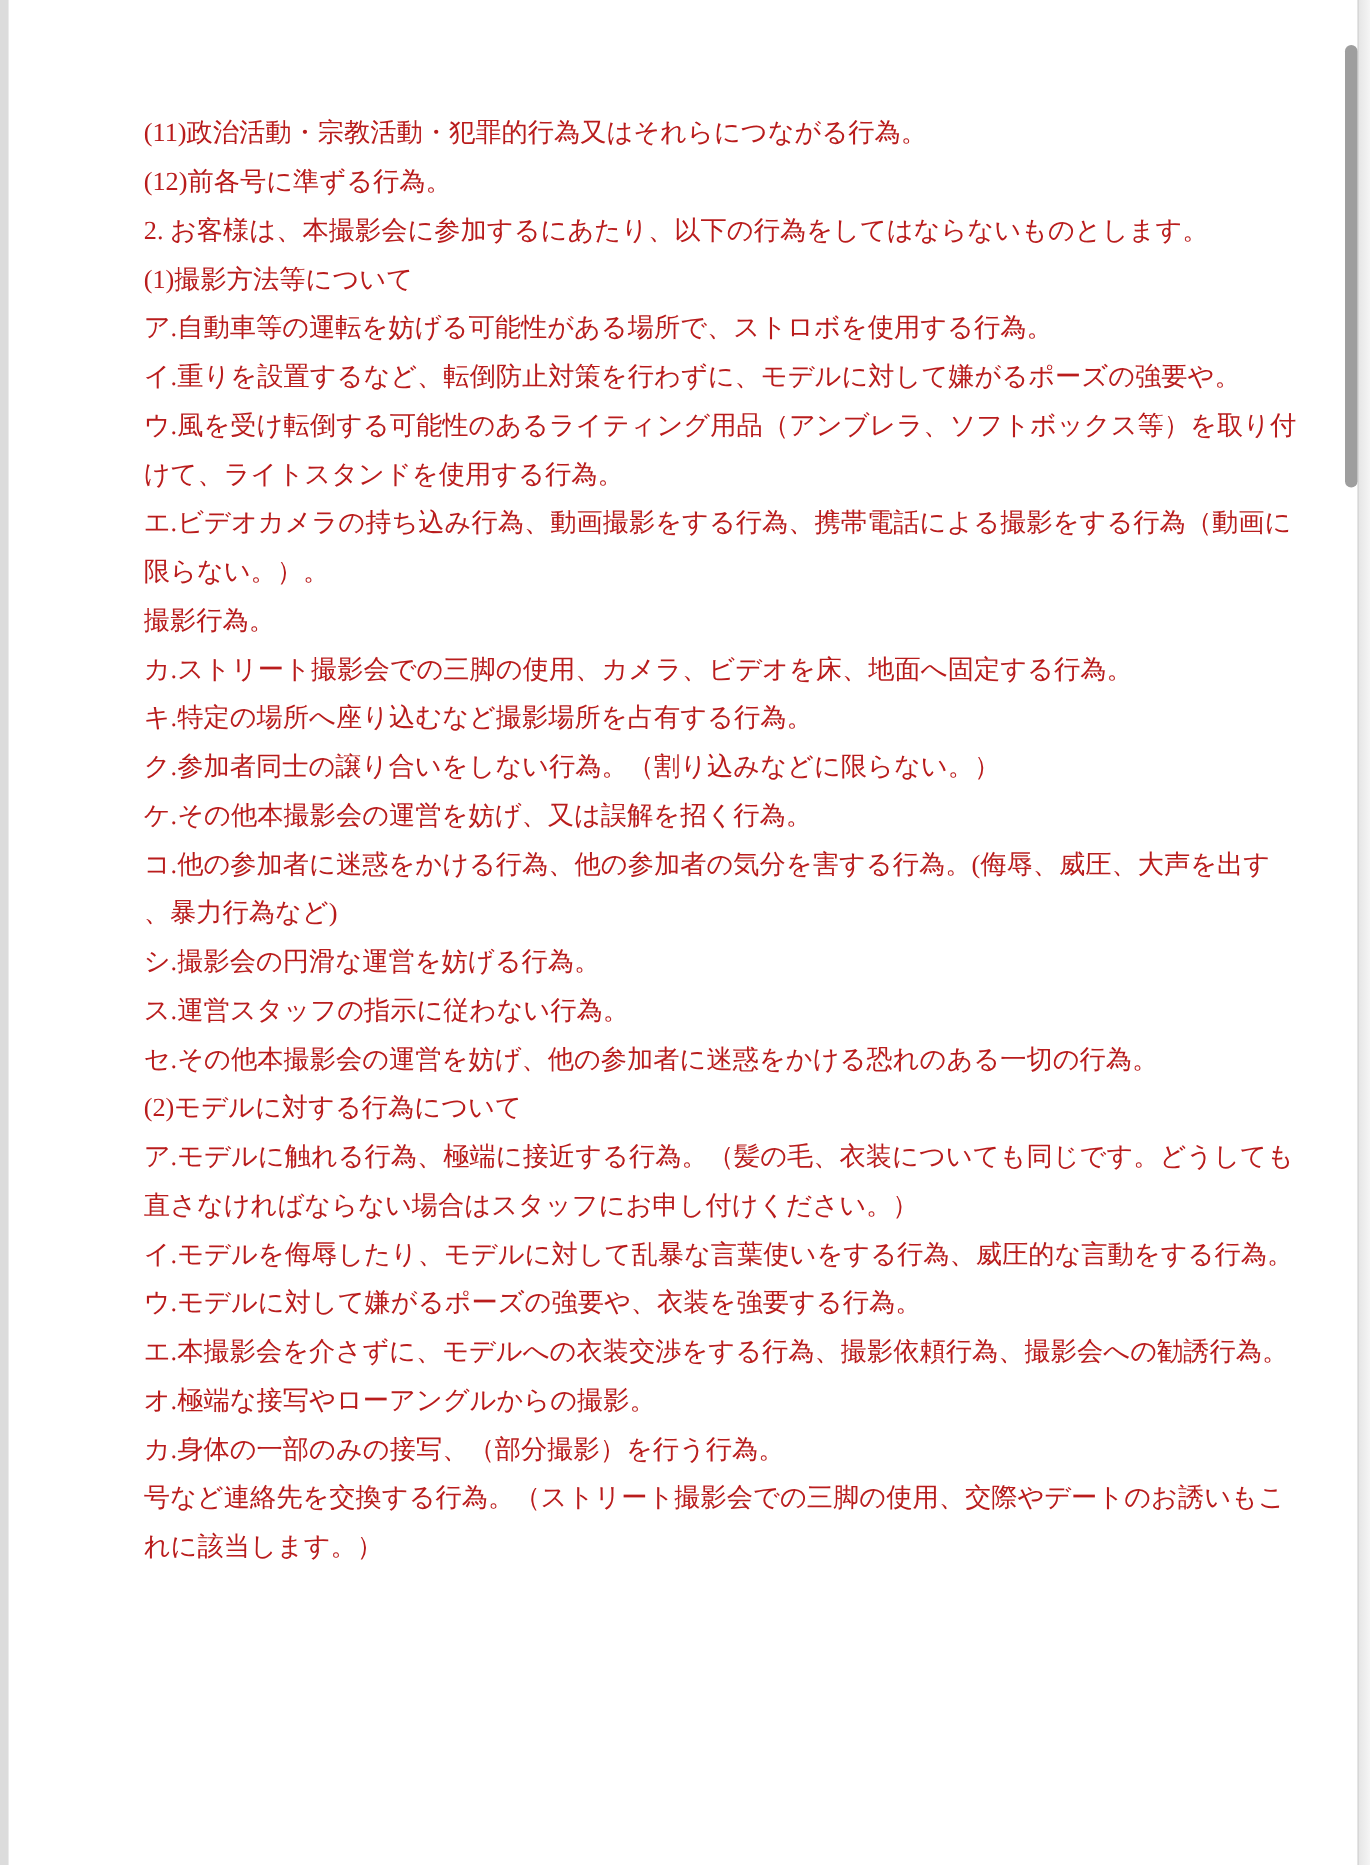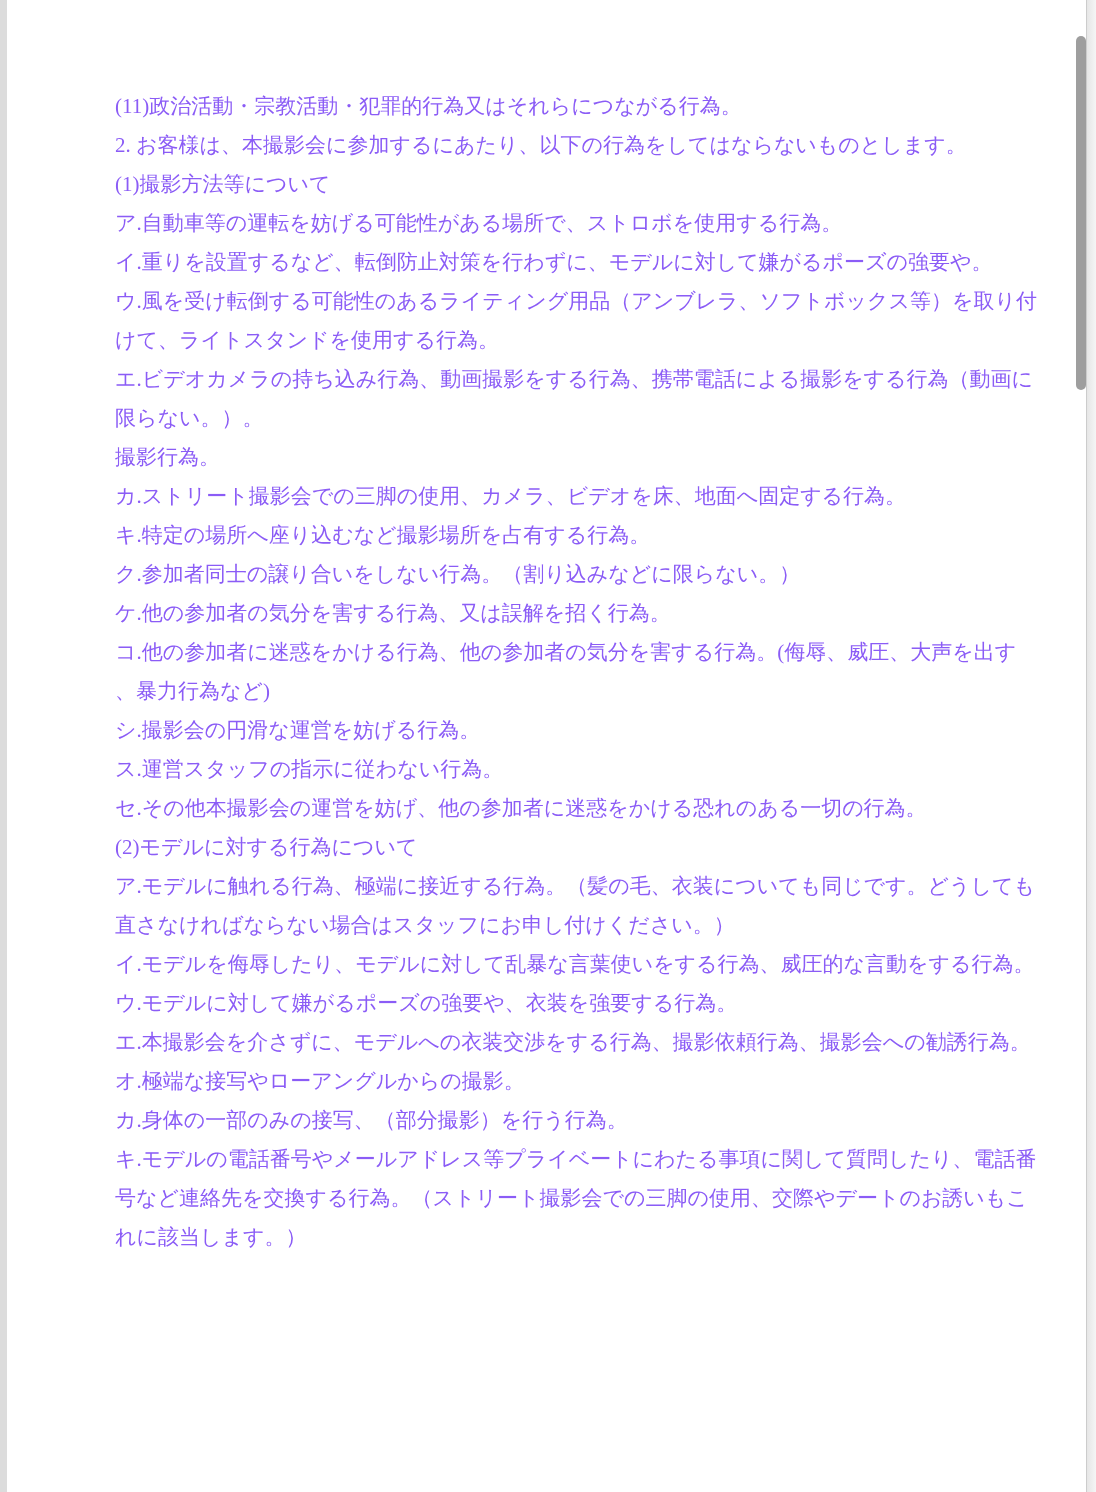--- a/index.html
+++ b/index.html
@@ -29,21 +29,21 @@
     top: 0;
     width: 1080px;
     height: 100%;
     background: #ffffff;
   }
   .content {
     position: absolute;
     left: 108px;
     top: 87px;
     width: 980px;
-    color: #8b5cf6;
+    color: #b91c1c;
     font-size: 21px;
     line-height: 39px;
     letter-spacing: 0px;
   }
   .line {
     height: 39px;
     white-space: nowrap;
   }
   .scrollbar-track {
     position: absolute;
@@ -65,46 +65,46 @@
   }
 </style>
 </head>
 <body>
 
 <div class="viewport">
   <div class="left-edge"></div>
   <div class="page">
     <div class="content">
         <div class="line">(11)政治活動・宗教活動・犯罪的行為又はそれらにつながる行為。</div>
+        <div class="line">(12)前各号に準ずる行為。</div>
         <div class="line">2.  お客様は、本撮影会に参加するにあたり、以下の行為をしてはならないものとします。</div>
         <div class="line">(1)撮影方法等について</div>
         <div class="line">ア.自動車等の運転を妨げる可能性がある場所で、ストロボを使用する行為。</div>
         <div class="line">イ.重りを設置するなど、転倒防止対策を行わずに、モデルに対して嫌がるポーズの強要や。</div>
         <div class="line">ウ.風を受け転倒する可能性のあるライティング用品（アンブレラ、ソフトボックス等）を取り付</div>
         <div class="line">けて、ライトスタンドを使用する行為。</div>
         <div class="line">エ.ビデオカメラの持ち込み行為、動画撮影をする行為、携帯電話による撮影をする行為（動画に</div>
         <div class="line">限らない。）。</div>
         <div class="line">撮影行為。</div>
         <div class="line">カ.ストリート撮影会での三脚の使用、カメラ、ビデオを床、地面へ固定する行為。</div>
         <div class="line">キ.特定の場所へ座り込むなど撮影場所を占有する行為。</div>
         <div class="line">ク.参加者同士の譲り合いをしない行為。（割り込みなどに限らない。）</div>
-        <div class="line">ケ.他の参加者の気分を害する行為、又は誤解を招く行為。</div>
+        <div class="line">ケ.その他本撮影会の運営を妨げ、又は誤解を招く行為。</div>
         <div class="line">コ.他の参加者に迷惑をかける行為、他の参加者の気分を害する行為。(侮辱、威圧、大声を出す</div>
         <div class="line">、暴力行為など)</div>
         <div class="line">シ.撮影会の円滑な運営を妨げる行為。</div>
         <div class="line">ス.運営スタッフの指示に従わない行為。</div>
         <div class="line">セ.その他本撮影会の運営を妨げ、他の参加者に迷惑をかける恐れのある一切の行為。</div>
         <div class="line">(2)モデルに対する行為について</div>
         <div class="line">ア.モデルに触れる行為、極端に接近する行為。（髪の毛、衣装についても同じです。どうしても</div>
         <div class="line">直さなければならない場合はスタッフにお申し付けください。）</div>
         <div class="line">イ.モデルを侮辱したり、モデルに対して乱暴な言葉使いをする行為、威圧的な言動をする行為。</div>
         <div class="line">ウ.モデルに対して嫌がるポーズの強要や、衣装を強要する行為。</div>
         <div class="line">エ.本撮影会を介さずに、モデルへの衣装交渉をする行為、撮影依頼行為、撮影会への勧誘行為。</div>
         <div class="line">オ.極端な接写やローアングルからの撮影。</div>
         <div class="line">カ.身体の一部のみの接写、（部分撮影）を行う行為。</div>
-        <div class="line">キ.モデルの電話番号やメールアドレス等プライベートにわたる事項に関して質問したり、電話番</div>
         <div class="line">号など連絡先を交換する行為。（ストリート撮影会での三脚の使用、交際やデートのお誘いもこ</div>
         <div class="line">れに該当します。）</div>
       </div>
   </div>
   <div class="scrollbar-track"></div>
   <div class="scrollbar-thumb"></div>
 </div>
 
 </body></html>

